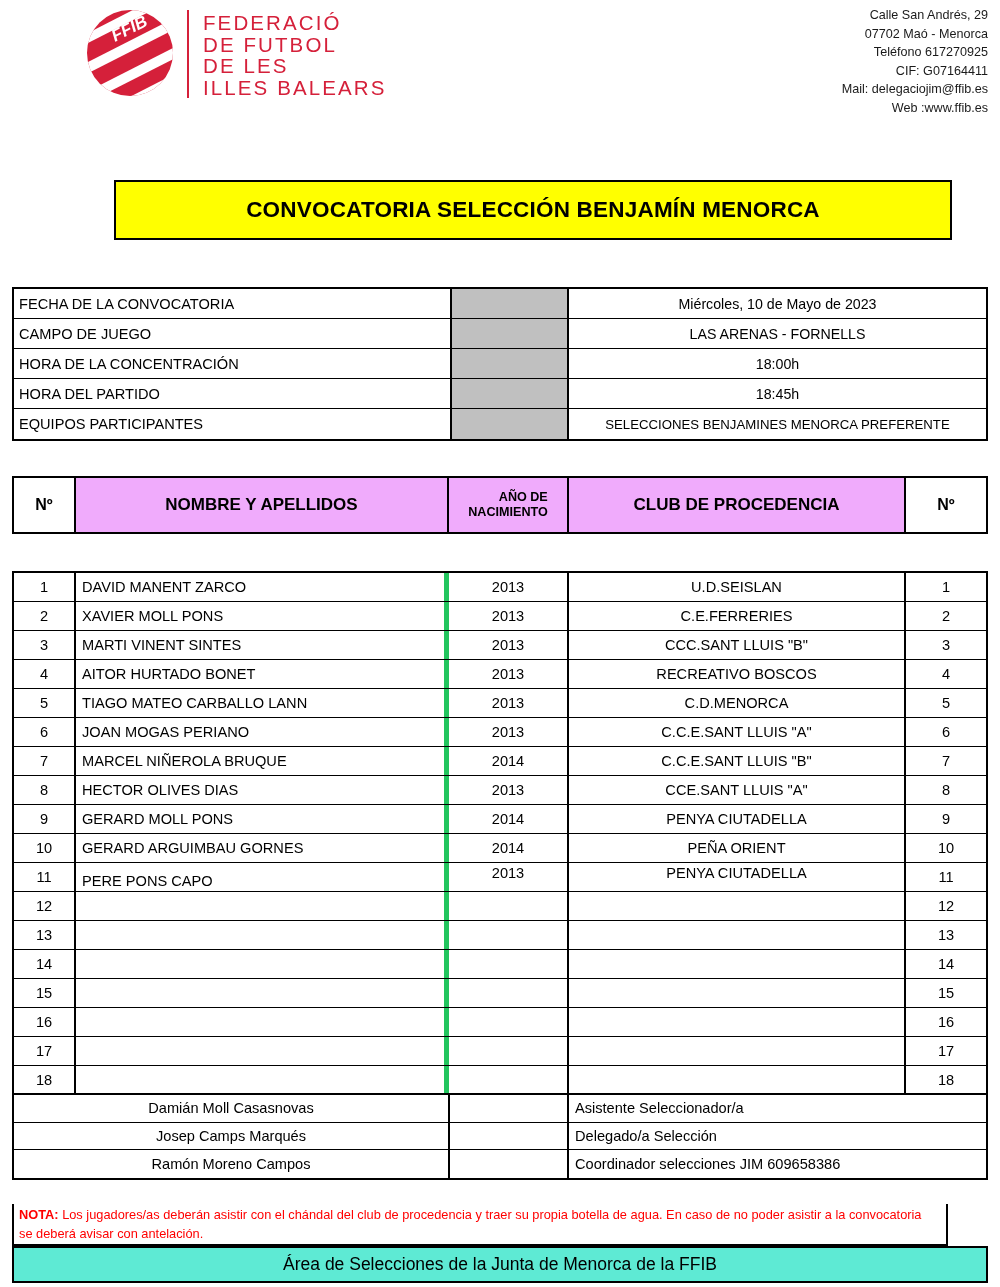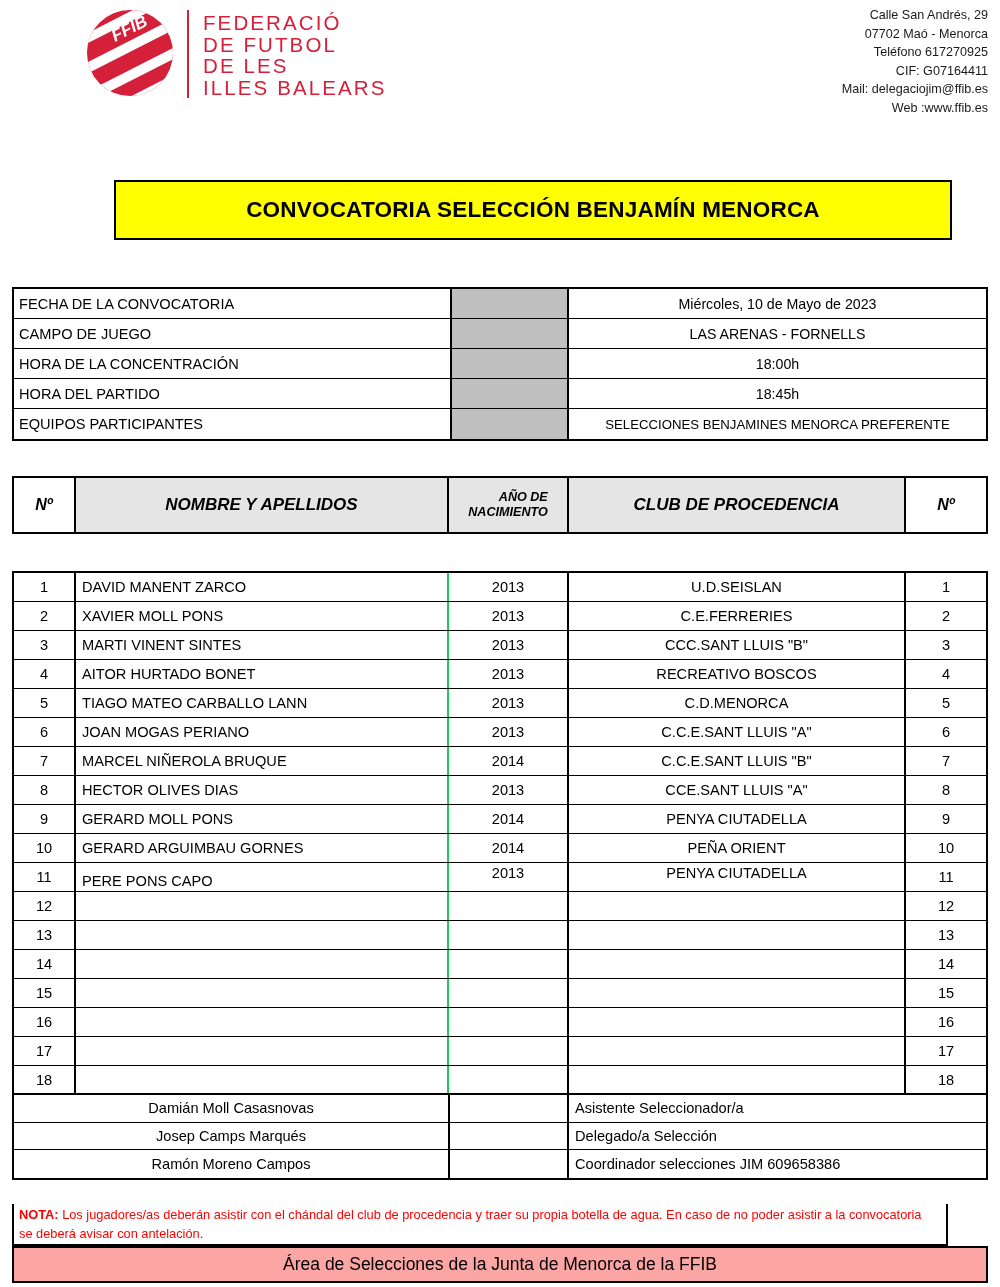--- a/index.html
+++ b/index.html
@@ -112,22 +112,21 @@
   .info-value.small { font-size: 13.2px; }
 
   
   .players-head {
     position: absolute;
     left: 12px; top: 476px;
     width: 976px;
     height: 58px;
     border: 2px solid #000;
     display: flex;
-    background: #e5e5e5;
-    font-style: italic;
+    background: #f0abfc;
   }
   .ph-cell {
     display: flex; align-items: center; justify-content: center;
     text-align: center;
     font-weight: bold;
     border-right: 2px solid #000;
   }
   .ph-cell:last-child { border-right: none; }
   .ph-num  { flex: 0 0 62px; background: #ffffff; font-size: 16px; }
   .ph-name { flex: 0 0 373px; font-size: 17px; }
@@ -150,21 +149,21 @@
   }
   .p-cell {
     display: flex; align-items: center;
     border-right: 1px solid #000;
     font-size: 14.6px;
     overflow: hidden;
     white-space: nowrap;
   }
   .p-cell:last-child { border-right: none; }
   .p-num  { flex: 0 0 62px; justify-content: center; border-right: 2px solid #000; }
-  .p-name { flex: 0 0 373px; padding-left: 6px; border-right: 2px solid #22c55e; }
+  .p-name { flex: 0 0 373px; padding-left: 6px; border-right: 5px solid #22c55e; }
   .p-year { flex: 0 0 120px; justify-content: center; border-right: 2px solid #000; }
   .p-club { flex: 1 1 auto; justify-content: center; border-right: 2px solid #000; }
   .p-num2 { flex: 0 0 80px; justify-content: center; }
   
   .p-row.shift .p-year span,
   .p-row.shift .p-club span { position: relative; top: -4px; }
   .p-row.shift .p-name span { position: relative; top: 4px; }
 
   
   .staff {
@@ -210,21 +209,21 @@
     line-height: 18.5px;
   }
   .note b { font-weight: bold; }
 
   
   .footer {
     position: absolute;
     left: 12px; top: 1246px;
     width: 976px;
     height: 37px;
-    background: #fca5a5;
+    background: #5eead4;
     border: 2px solid #000;
     display: flex; align-items: center; justify-content: center;
     font-size: 17.5px;
   }
 </style>
 </head>
 <body>
 
 <div class="header">
   <div class="brand">

